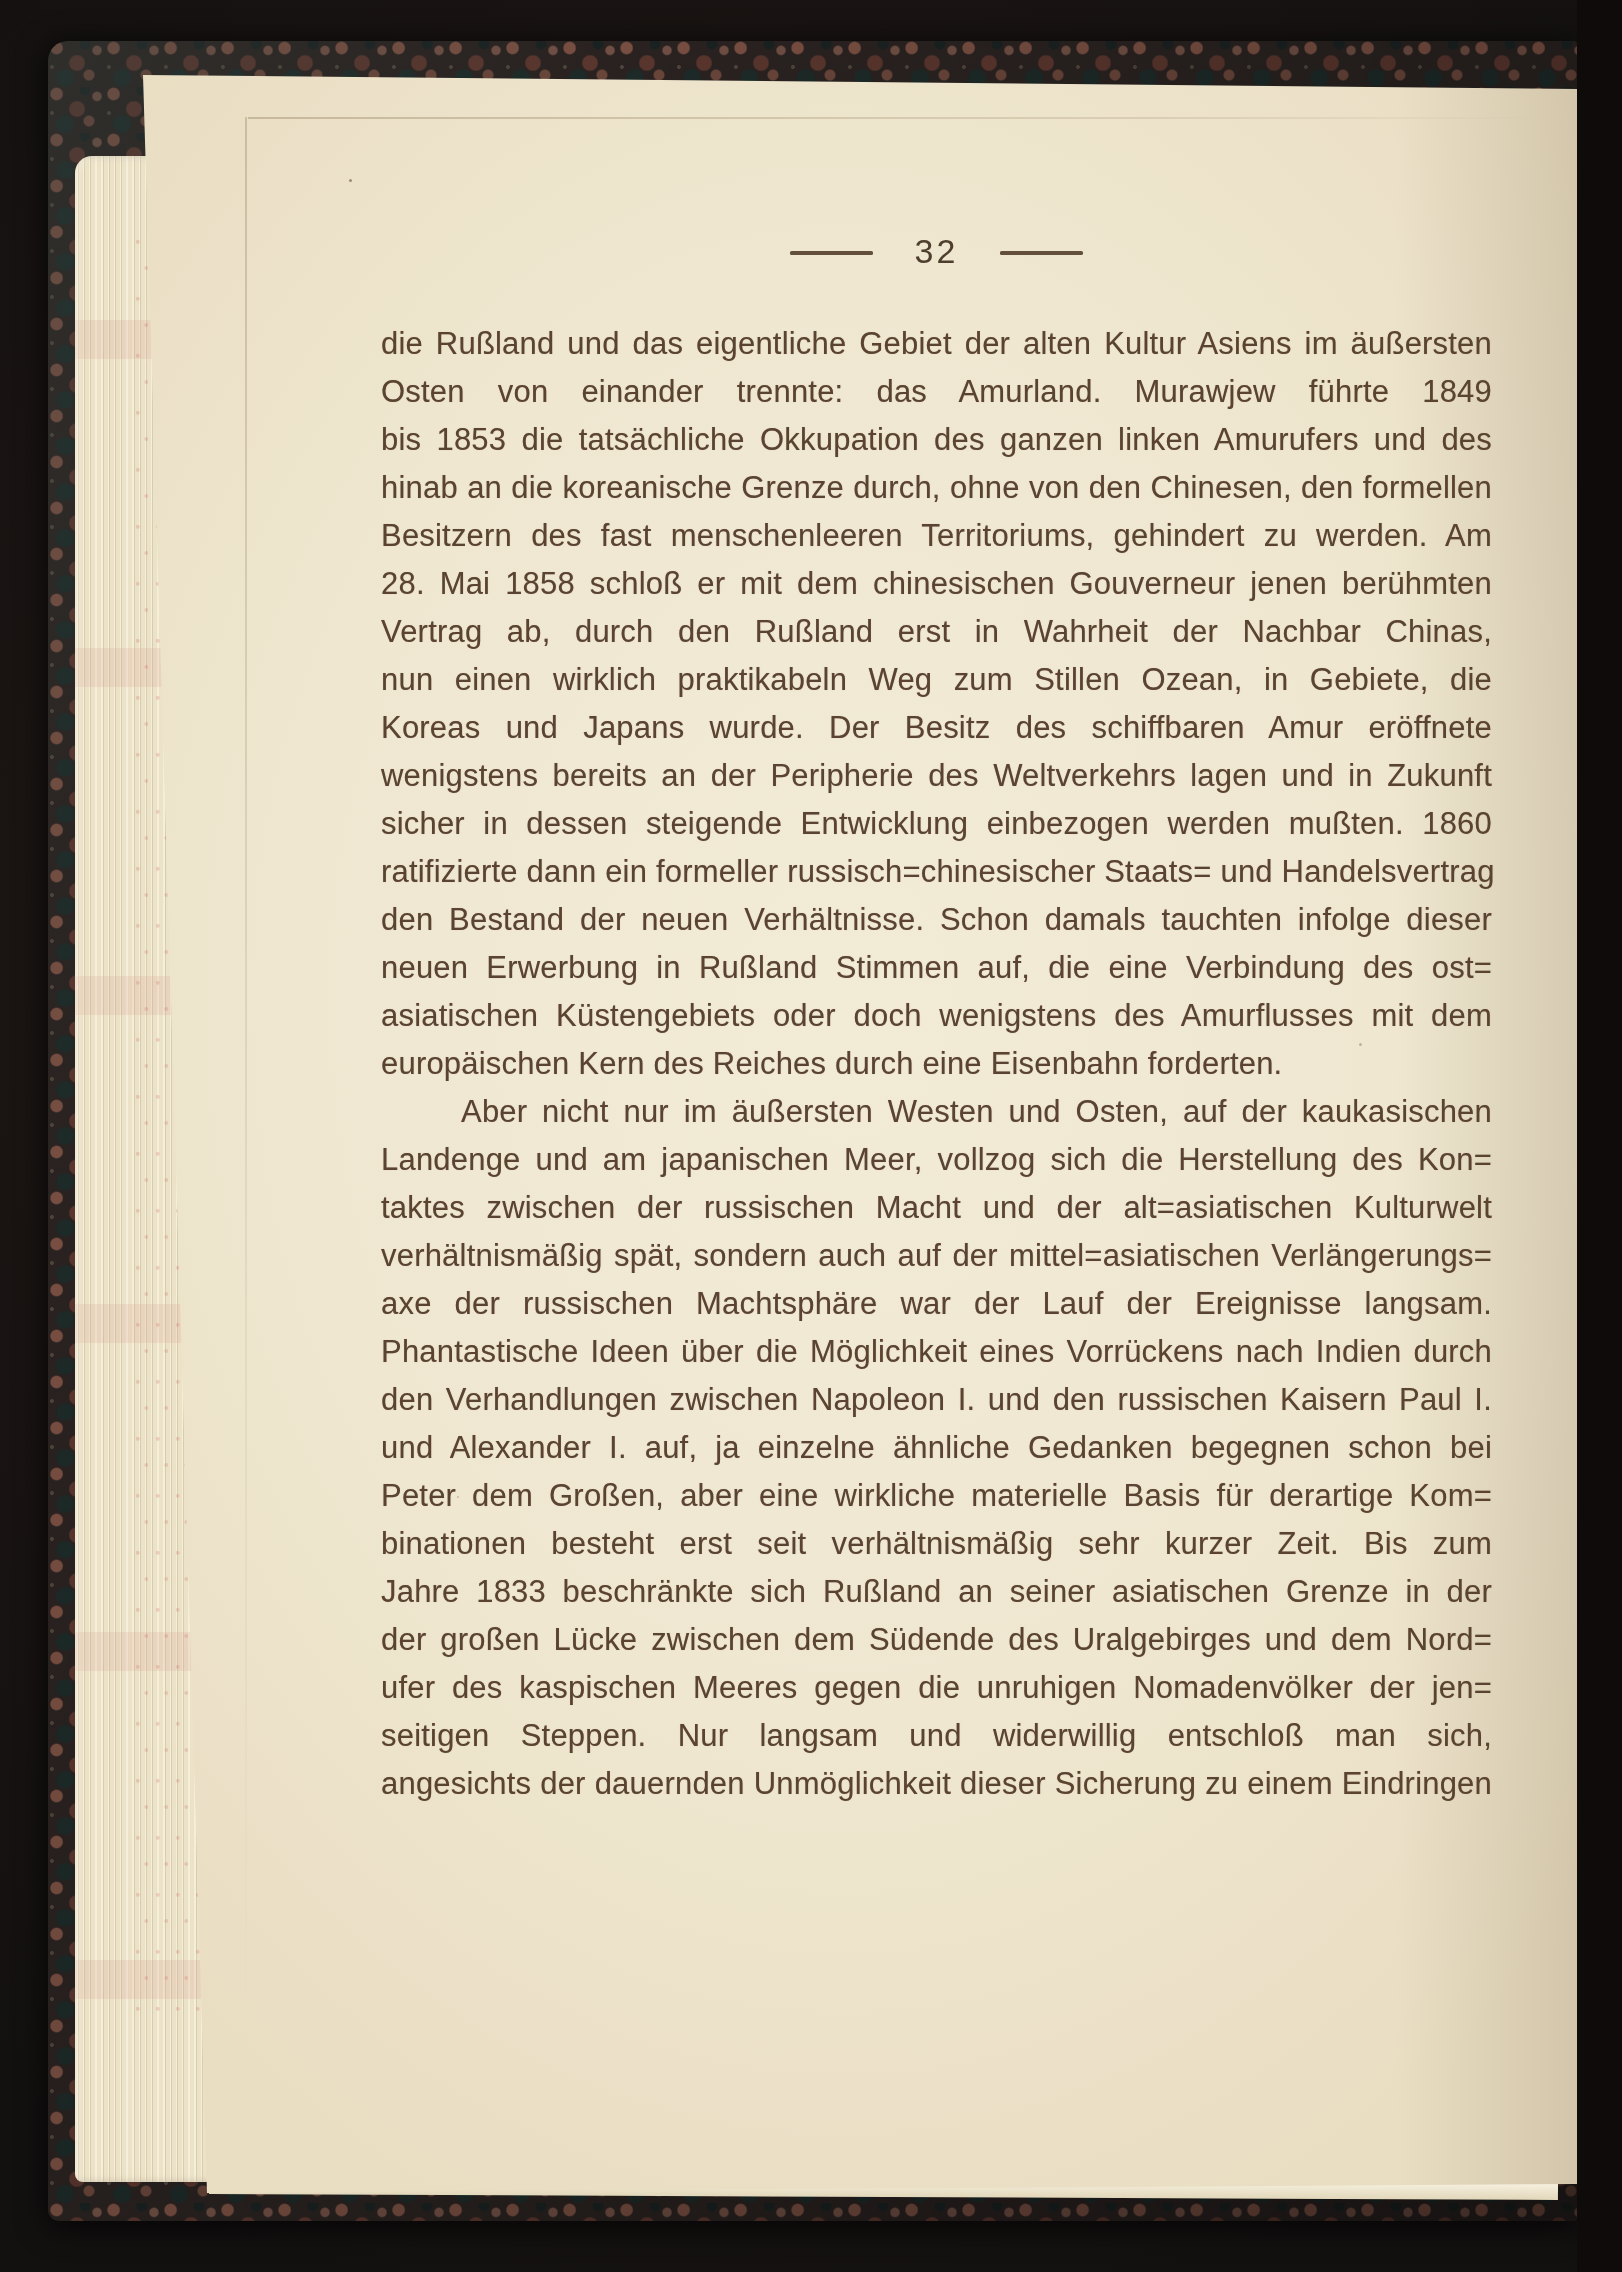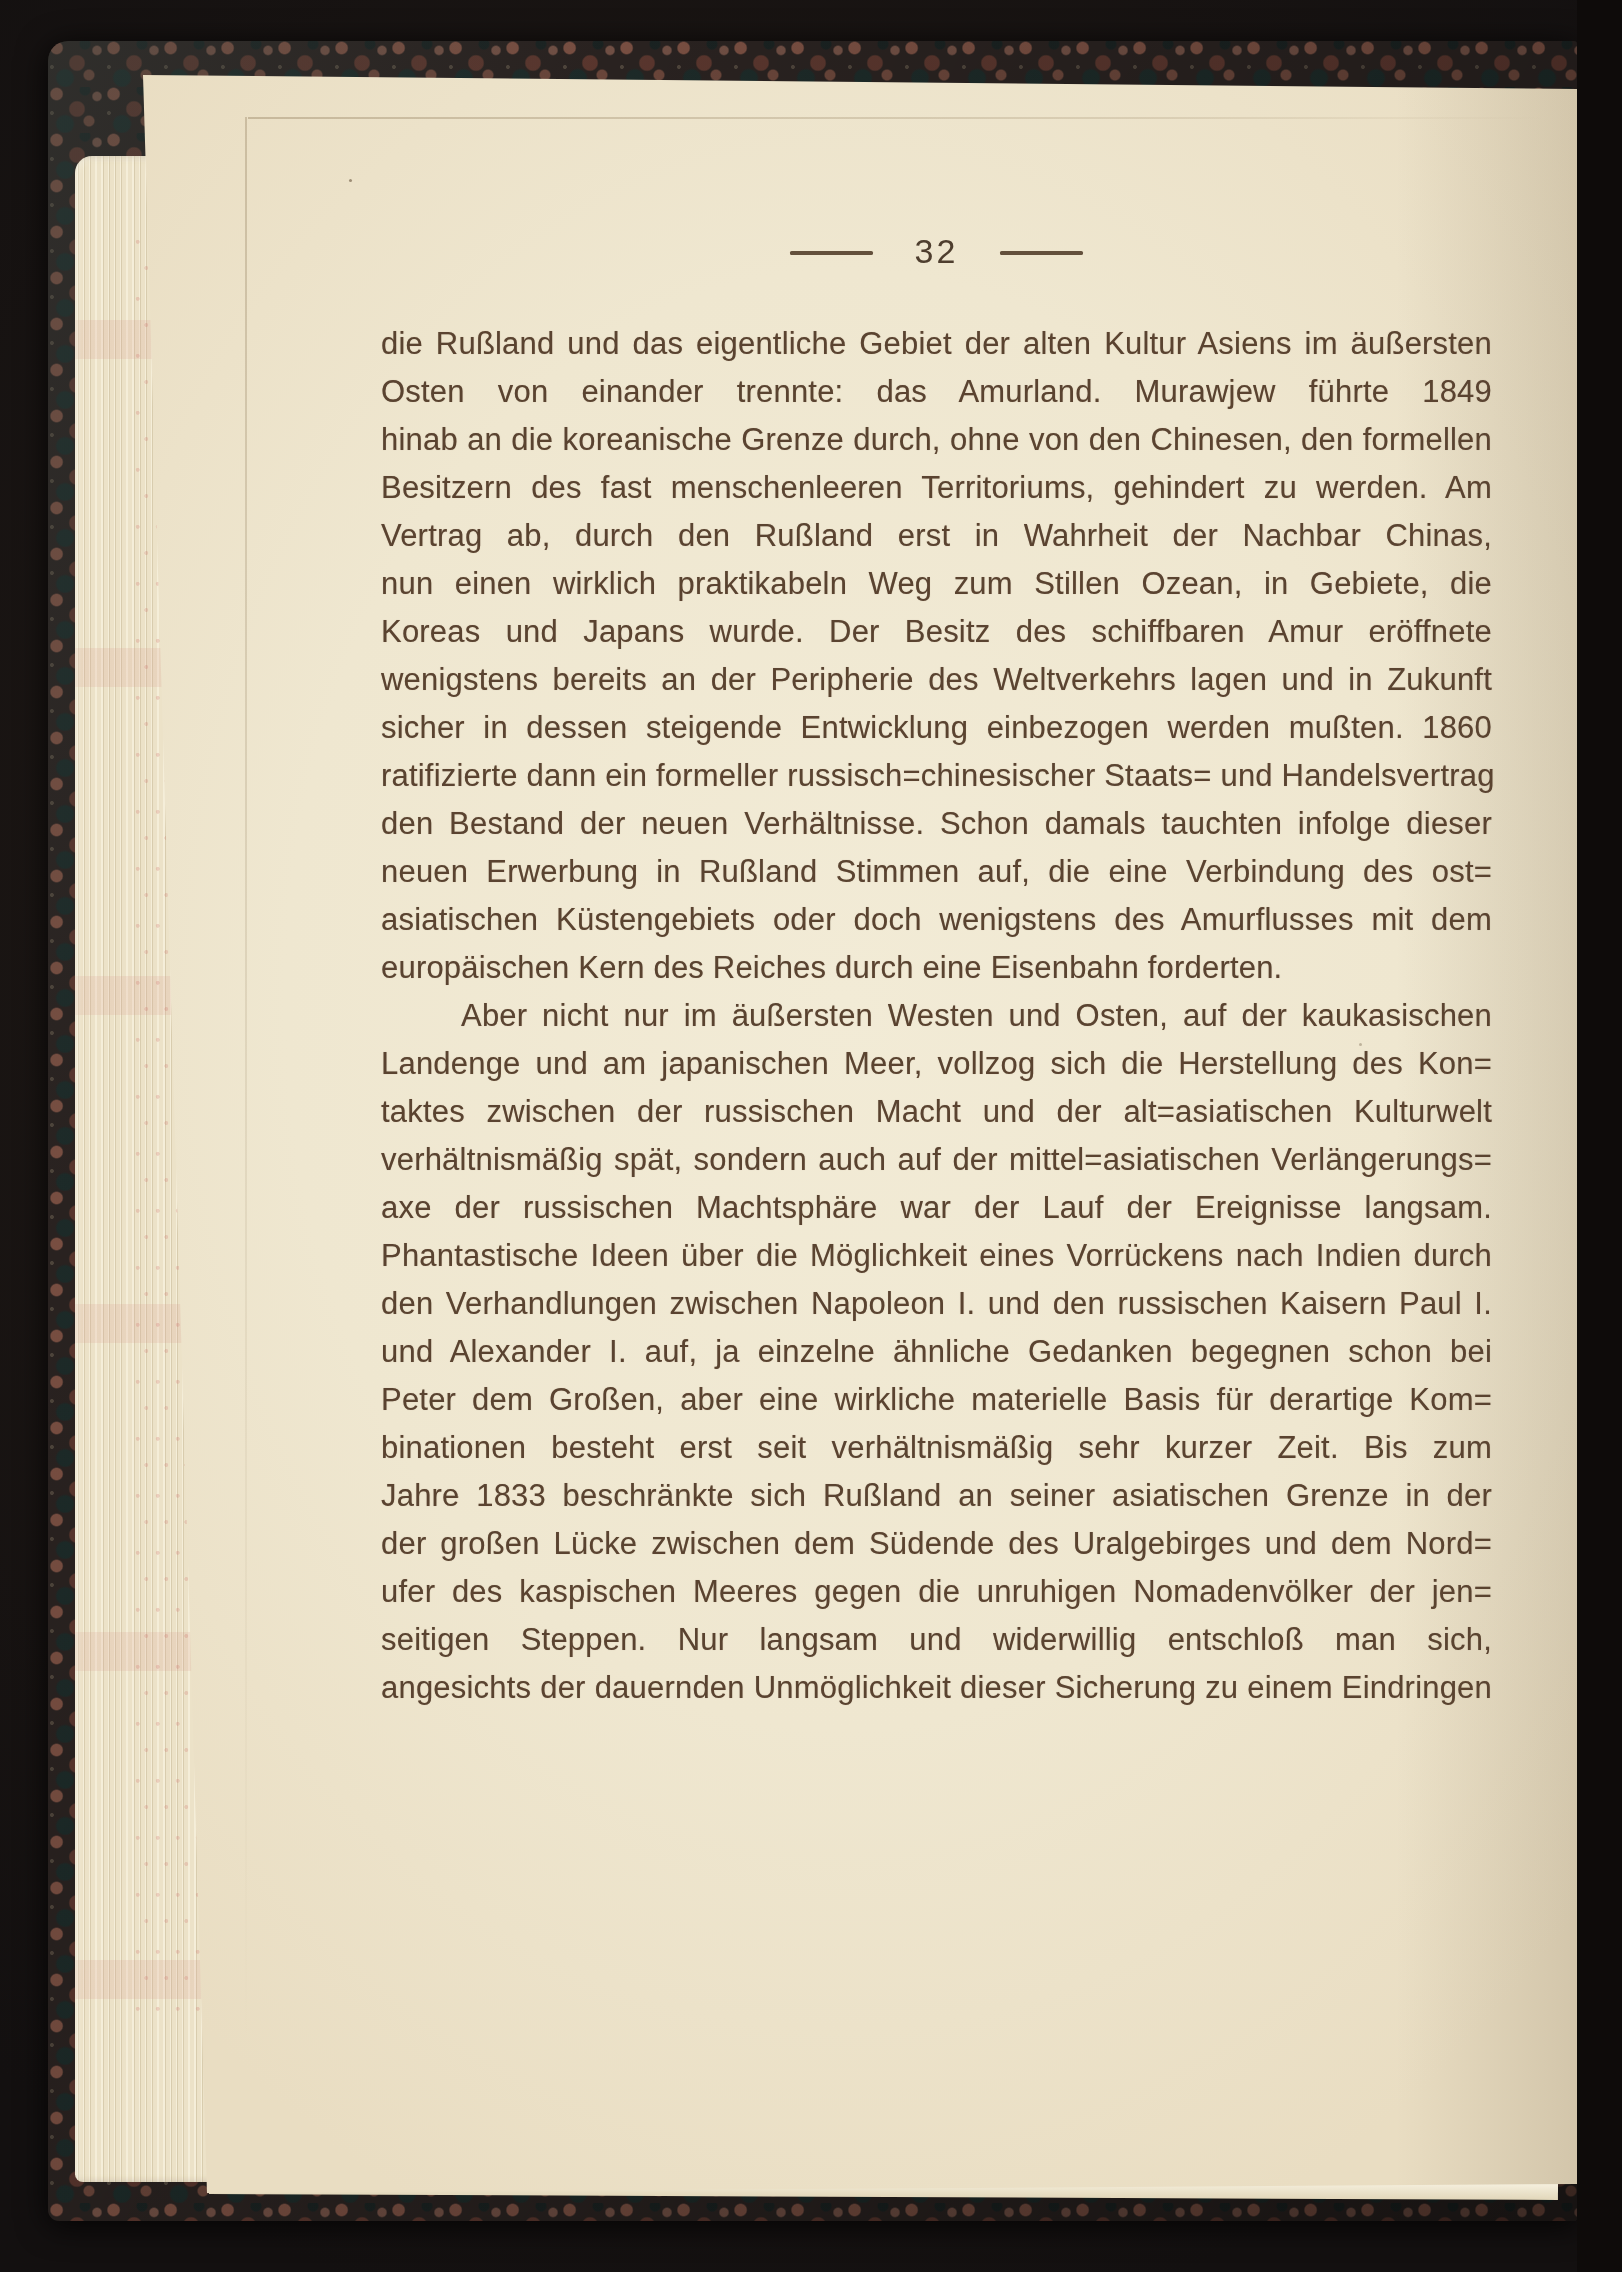--- a/index.html
+++ b/index.html
@@ -120,22 +120,24 @@
     <div class="content">
       <div class="pagehead">
         <span class="dash"></span>
         <span class="num">32</span>
         <span class="dash"></span>
       </div>
       <div class="bodytext">
           <div>
             <div class="tline">die Rußland und das eigentliche Gebiet der alten Kultur Asiens im äußersten</div>
             <div class="tline">Osten von einander trennte: das Amurland.  Murawjew führte 1849</div>
+            <div class="tline">bis 1853 die tatsächliche Okkupation des ganzen linken Amurufers und des</div>
             <div class="tline">hinab an die koreanische Grenze durch, ohne von den Chinesen, den formellen</div>
             <div class="tline">Besitzern des fast menschenleeren Territoriums, gehindert zu werden.  Am</div>
+            <div class="tline">28. Mai 1858 schloß er mit dem chinesischen Gouverneur jenen berühmten</div>
             <div class="tline">Vertrag ab, durch den Rußland erst in Wahrheit der Nachbar Chinas,</div>
             <div class="tline">nun einen wirklich praktikabeln Weg zum Stillen Ozean, in Gebiete, die</div>
             <div class="tline">Koreas und Japans wurde.  Der Besitz des schiffbaren Amur eröffnete</div>
             <div class="tline">wenigstens bereits an der Peripherie des Weltverkehrs lagen und in Zukunft</div>
             <div class="tline">sicher in dessen steigende Entwicklung einbezogen werden mußten.  1860</div>
             <div class="tline">ratifizierte dann ein formeller russisch=chinesischer Staats= und Handelsvertrag</div>
             <div class="tline">den Bestand der neuen Verhältnisse.  Schon damals tauchten infolge dieser</div>
             <div class="tline">neuen Erwerbung in Rußland Stimmen auf, die eine Verbindung des ost=</div>
             <div class="tline">asiatischen Küstengebiets oder doch wenigstens des Amurflusses mit dem</div>
             <div class="tline endline">europäischen Kern des Reiches durch eine Eisenbahn forderten.</div>

